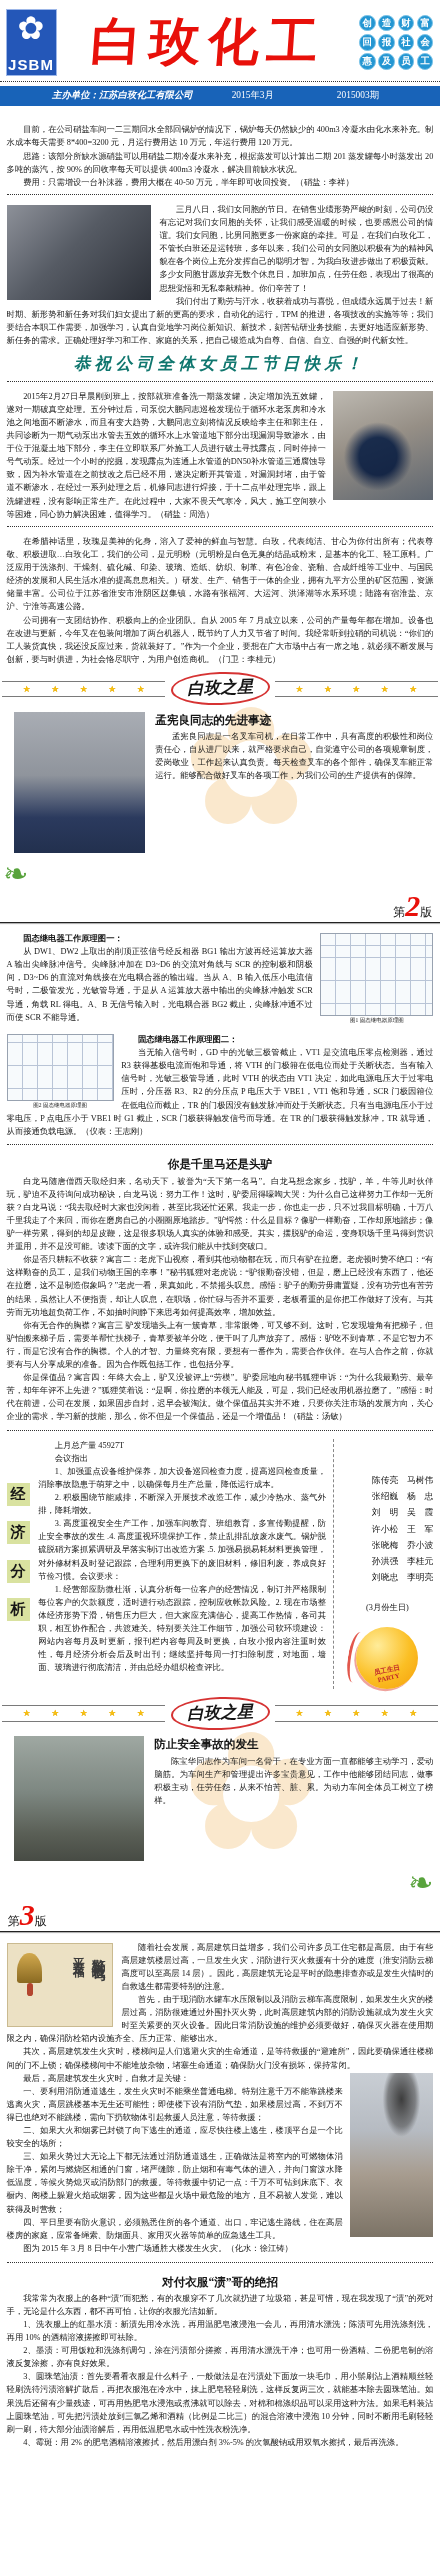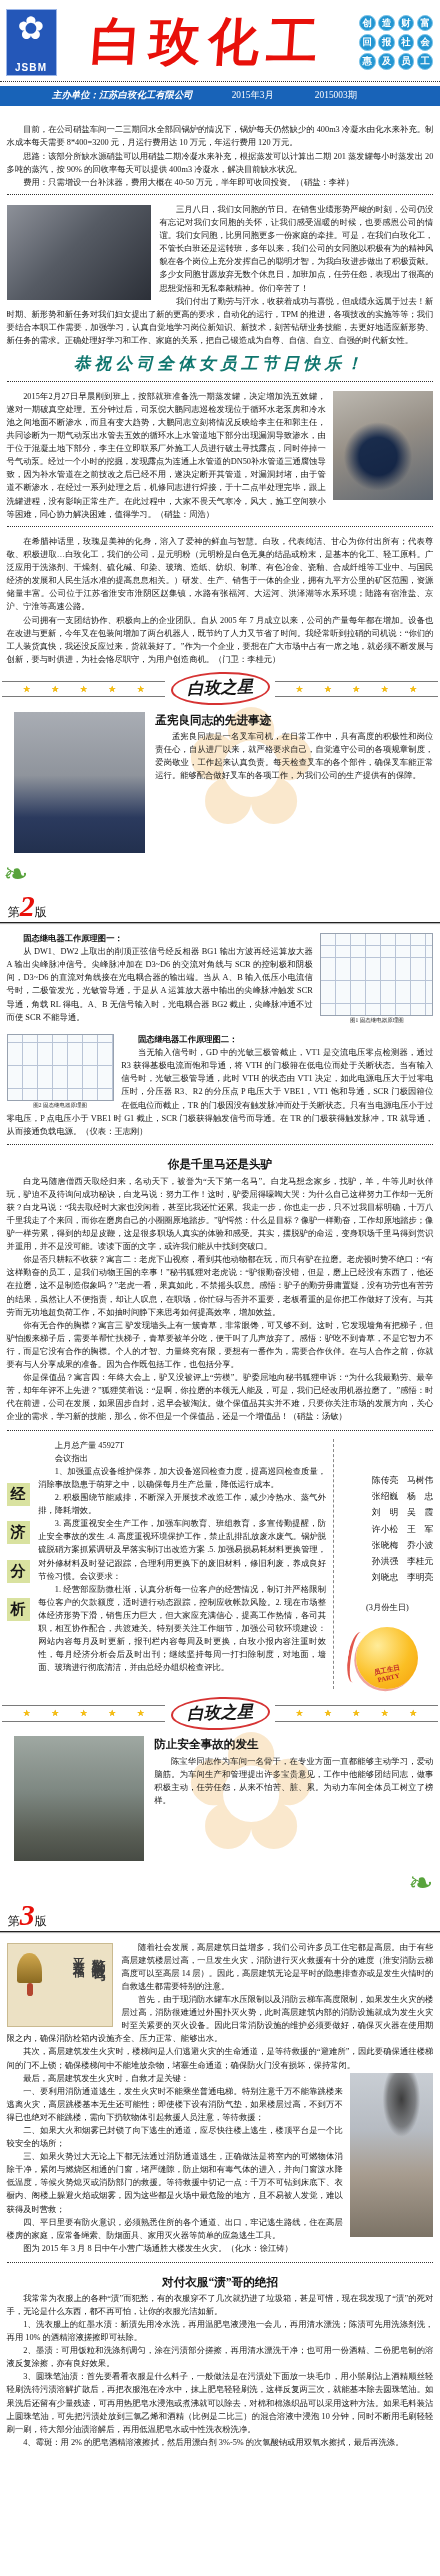--- a/index.html
+++ b/index.html
@@ -4,31 +4,31 @@
 <style>
   html,body{margin:0;padding:0;background:#fff;}
   body{width:440px;font-family:"Liberation Serif","DejaVu Serif",serif;color:#161616;}
   .page{width:440px;overflow:hidden;position:relative;}
   .cf::after{content:"";display:block;clear:both;}
   
   .hdr{display:flex;align-items:center;padding:8.8px 5.5px 2.2px;}
   .logo{width:51px;height:67px;background:#2457b8;border:1.7px solid #9db7e8;box-sizing:border-box;
         display:flex;flex-direction:column;align-items:center;justify-content:space-between;padding:2.2px 0;}
   .logo .rose{font-size:32px;color:#fff;line-height:1;}
-  .logo .jsbm{color:#fff;font-weight:bold;font-size:10px;letter-spacing:1.1px;font-family:"Liberation Sans",sans-serif;}
+  .logo .jsbm{color:#fff;font-weight:bold;font-size:15px;letter-spacing:1.1px;font-family:"Liberation Sans",sans-serif;}
   .ptitle{flex:1;text-align:center;color:#e8100a;font-weight:bold;font-size:51px;line-height:1.1;
           letter-spacing:7.7px;transform:skewX(-4deg);white-space:nowrap;}
   .slogan{display:grid;grid-template-columns:repeat(4,16.5px);grid-gap:2.8px;margin-right:1.1px;}
   .slogan .c{width:16.5px;height:16.5px;border-radius:50%;background:#2496d2;border:1.1px solid #7cc4e8;box-sizing:border-box;
              color:#fff;font-size:9.4px;font-weight:bold;display:flex;align-items:center;justify-content:center;}
   .dotted{border-top:1.1px dotted #333;margin:3.3px 0;}
   .mast{background:#1863b8;color:#fff;display:flex;align-items:center;padding:3.9px 0;font-size:9.4px;}
   .mast .org{margin-left:52px;font-style:italic;font-weight:bold;}
   .mast .dt{margin-left:39px;}
-  .mast .iss{margin-left:41px;}
+  .mast .iss{margin-left:63px;}
   
   .content{padding:2.2px 6.6px 0;}
   .para{margin:0;text-indent:2em;font-size:8.3px;line-height:1.58;text-align:justify;}
   .atitle{text-align:center;font-weight:bold;font-size:11.6px;margin:3.3px 0 2.2px;}
   
   .ph{position:relative;}
   .ph-women{float:left;width:144px;height:95px;margin:2.2px 8.8px 1.1px 0;
      background:linear-gradient(135deg,#8d9199 0%,#565b64 45%,#2c3038 100%);}
   .ph-leak{float:right;width:100px;height:109px;margin:1.1px 0 1.1px 7.7px;
      background:linear-gradient(160deg,#bdb9b1 0%,#968f86 45%,#5e6670 100%),radial-gradient(circle at 45% 60%,#2a4d8f 0 22%,transparent 40%);
@@ -49,21 +49,21 @@
   .badge{margin:0 5.5px;border:2.2px double #d63333;border-radius:50%;padding:3.3px 14.3px;transform:rotate(-2deg);
          font-size:16.5px;font-weight:bold;font-style:italic;white-space:nowrap;background:#fff;}
   .profile{position:relative;padding:1.1px 6.6px 4.4px;min-height:138px;}
   .flower{position:absolute;left:182px;top:-22px;z-index:0;pointer-events:none;}
   .flower::before{content:"✿";font-size:165px;line-height:1;color:rgba(240,185,100,.32);}
   .profile h3{position:relative;z-index:1;font-size:11.6px;margin:3.3px 0 2.2px;}
   .profile .para{position:relative;z-index:1;}
   
   .plabel{font-size:12px;padding:0 7.7px;}
   .plabel .num{color:#e8100a;font-size:30px;font-weight:bold;font-style:italic;line-height:.9;}
-  .pl-right{text-align:left;}
+  .pl-right{text-align:right;}
   .pl-left{text-align:left;}
   .rule{border-top:1.7px solid #222;box-shadow:0 1.1px 0 #aaa;margin:1.1px 0 6.6px;}
   .flourish{height:33px;}
   .flourish::before{content:"❧";font-size:30px;color:#58a33c;line-height:1;}
   .fl-left{padding-left:3.3px;}
   .fl-right{text-align:right;padding-right:6.6px;}
   
   .fig{width:113px;}
   .fig-r{float:right;margin:1.1px 0 2.2px 7.7px;}
   .fig-l{float:left;width:107px;margin:1.1px 7.7px 2.2px 0;}

